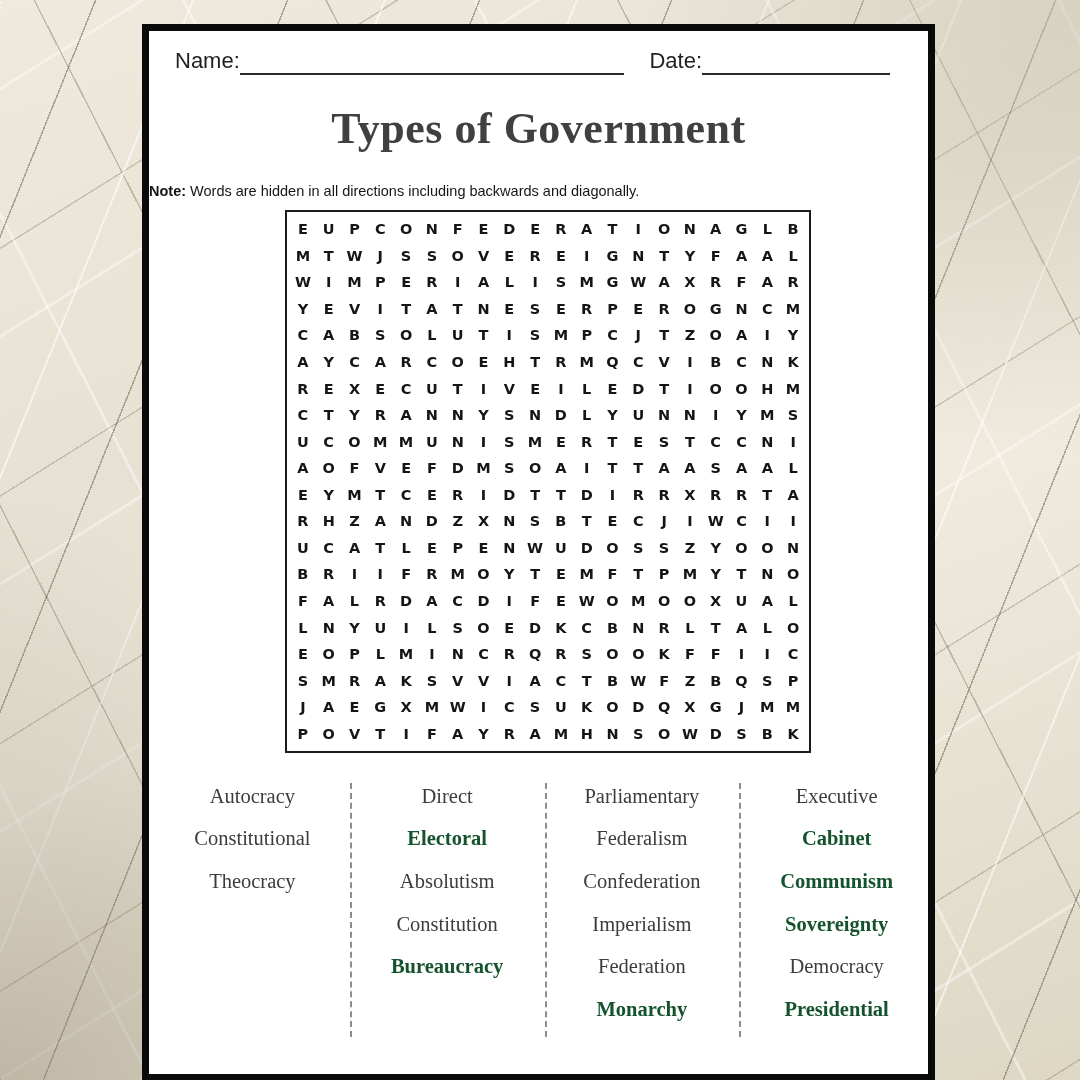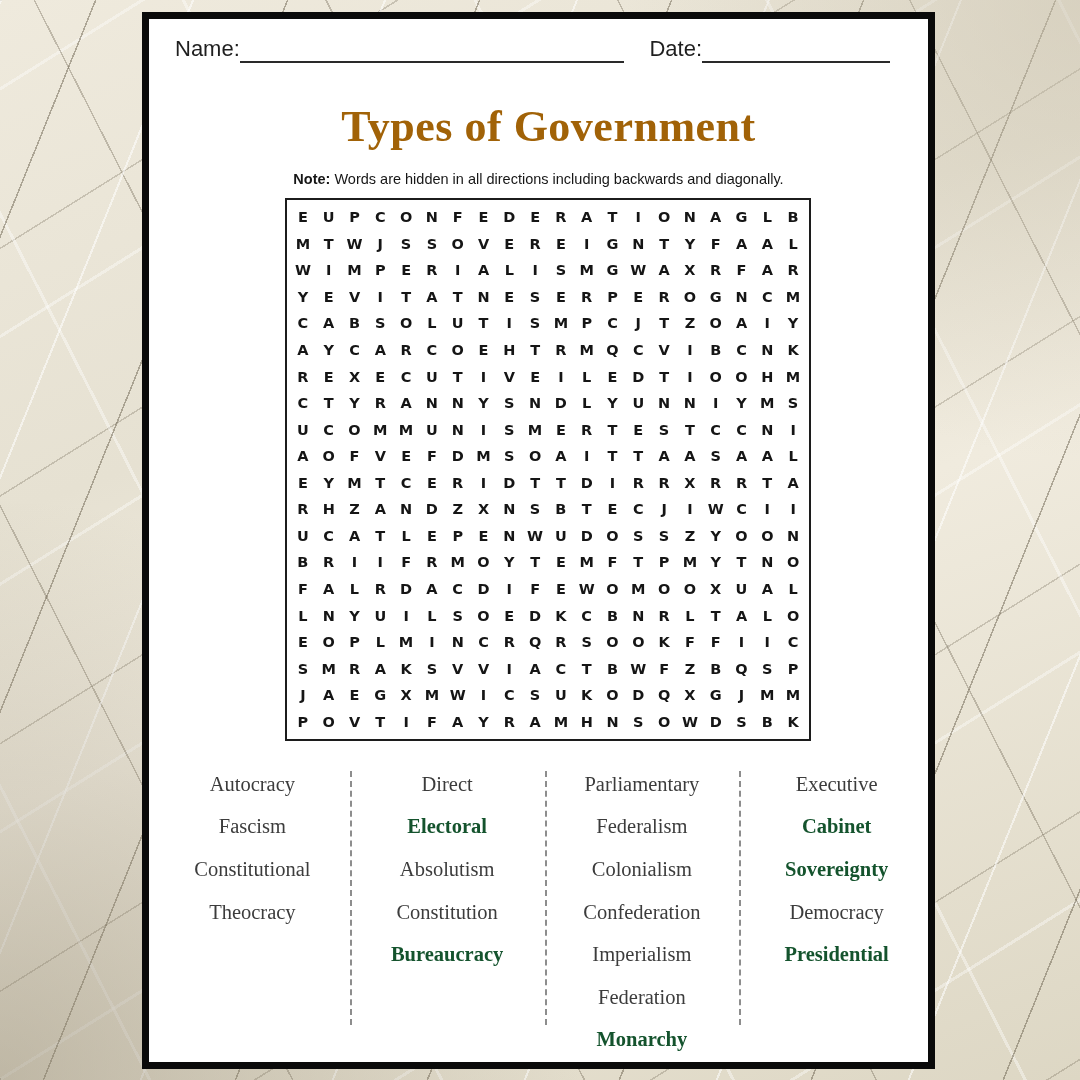--- a/index.html
+++ b/index.html
@@ -9,35 +9,35 @@
     background-image:
       radial-gradient(circle at 0% 100%, rgba(140,130,108,.45), transparent 38%),
       radial-gradient(circle at 100% 0%, rgba(200,192,172,.5), transparent 30%),
       repeating-linear-gradient(112deg, rgba(255,255,255,.55) 0 2px, transparent 2px 88px, rgba(108,99,80,.5) 88px 89.5px, transparent 89.5px 178px),
       repeating-linear-gradient(63deg, rgba(115,106,88,.38) 0 1.5px, transparent 1.5px 132px, rgba(255,255,255,.4) 132px 135px, transparent 135px 260px),
       repeating-linear-gradient(148deg, rgba(115,106,88,.3) 0 1.5px, transparent 1.5px 74px, rgba(255,255,255,.38) 74px 77px, transparent 77px 210px),
       linear-gradient(160deg,#efeadd 0%,#e6e1d2 35%,#f0ebde 55%,#ddd7c4 100%);
     font-family:"Liberation Sans",sans-serif;
   }
   .page{
-    position:absolute;left:142px;top:12px;width:793px;height:1057px;
+    position:absolute;left:142px;top:24px;width:793px;height:1057px;
     box-sizing:border-box;background:#ffffff;border:7px solid #0a0a0a;
   }
   
   .header-row{position:absolute;top:17px;left:26px;right:38px;display:flex;align-items:flex-end;color:#1f1f1f;font-size:22px;}
   .field{display:flex;align-items:flex-end;}
   .field .lbl{white-space:nowrap;padding-bottom:1px;}
   .fill-line{height:21px;border-bottom:2px solid #2a2a2a;}
   .name-line{width:384px;}
   .date-line{width:188px;}
   .spacer{width:38px;}
   
-  .title{position:absolute;top:72px;left:0;width:100%;text-align:center;margin:10px;
-    font-family:"Liberation Serif",serif;font-weight:700;font-size:44px;color:#a16207;letter-spacing:.5px;}
-  .note{position:absolute;top:152px;left:0;width:100%;text-align:center;margin:0;
+  .title{position:absolute;top:72px;left:0;width:100%;text-align:center;margin:0;
+    font-family:"Liberation Serif",serif;font-weight:700;font-size:44px;color:#404040;letter-spacing:.5px;}
+  .note{position:absolute;top:152px;left:0;width:100%;margin:0;
     font-size:14.5px;color:#161616;}
   .note b{margin-right:4px;}
   
   .grid-box{
     position:absolute;left:136px;top:179px;width:526px;height:543px;
     box-sizing:border-box;border:2px solid #1c1c1c;background:#fff;
     display:grid;grid-template-columns:repeat(20,1fr);grid-template-rows:repeat(20,1fr);
     padding:4px 3px;
   }
   .cell{
@@ -479,43 +479,42 @@
         <span class="cell">B</span>
         <span class="cell">K</span>
       </div>
 
     <div class="words">
       <div class="sep sep1"></div>
       <div class="sep sep2"></div>
       <div class="sep sep3"></div>
     <div class="word-col">
           <div class="word">Autocracy</div>
-          <div class="word">Fascism</div>
           <div class="word">Constitutional</div>
           <div class="word">Theocracy</div>
         </div>
         <div class="word-col">
           <div class="word">Direct</div>
           <div class="word bold">Electoral</div>
           <div class="word">Absolutism</div>
           <div class="word">Constitution</div>
           <div class="word bold">Bureaucracy</div>
         </div>
         <div class="word-col">
           <div class="word">Parliamentary</div>
           <div class="word">Federalism</div>
-          <div class="word">Colonialism</div>
           <div class="word">Confederation</div>
           <div class="word">Imperialism</div>
           <div class="word">Federation</div>
           <div class="word bold">Monarchy</div>
         </div>
         <div class="word-col">
           <div class="word">Executive</div>
           <div class="word bold">Cabinet</div>
+          <div class="word bold">Communism</div>
           <div class="word bold">Sovereignty</div>
           <div class="word">Democracy</div>
           <div class="word bold">Presidential</div>
         </div>
       </div>
 
   </div>
 </div>
 
 </body></html>

